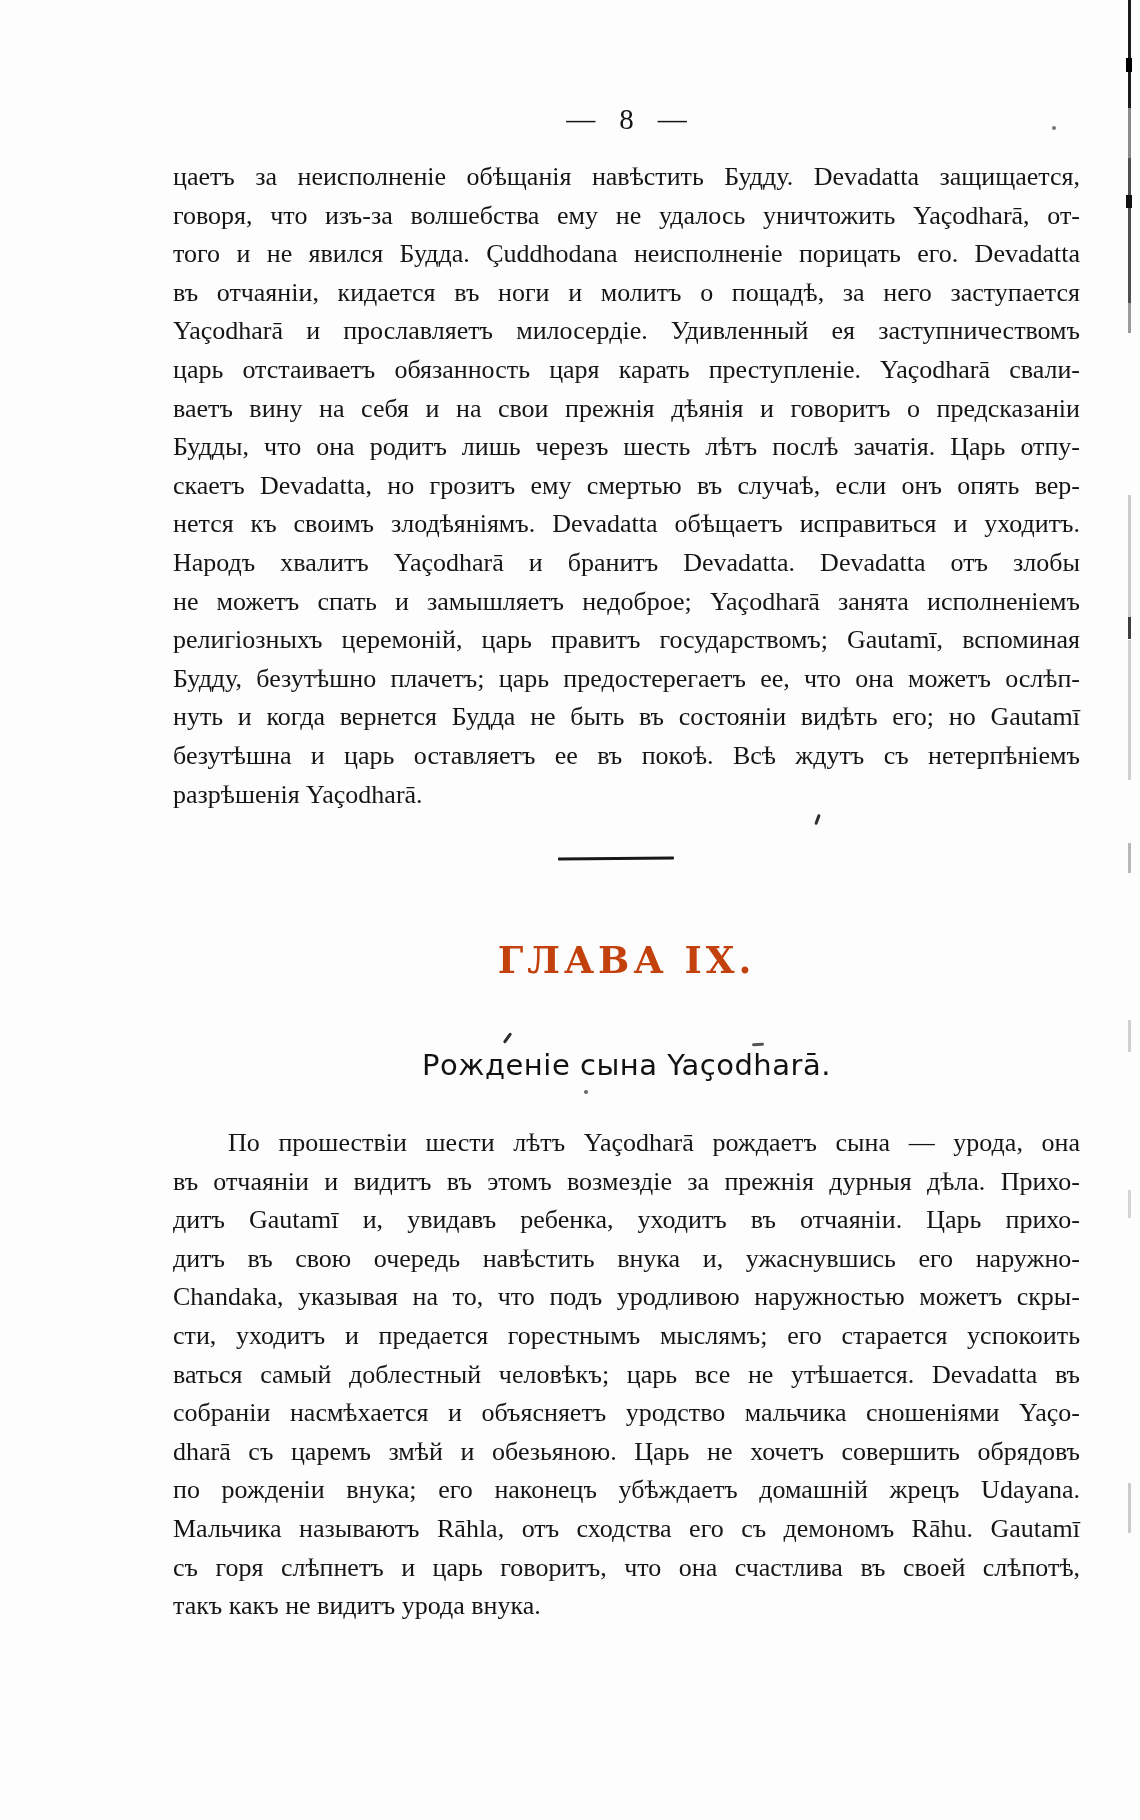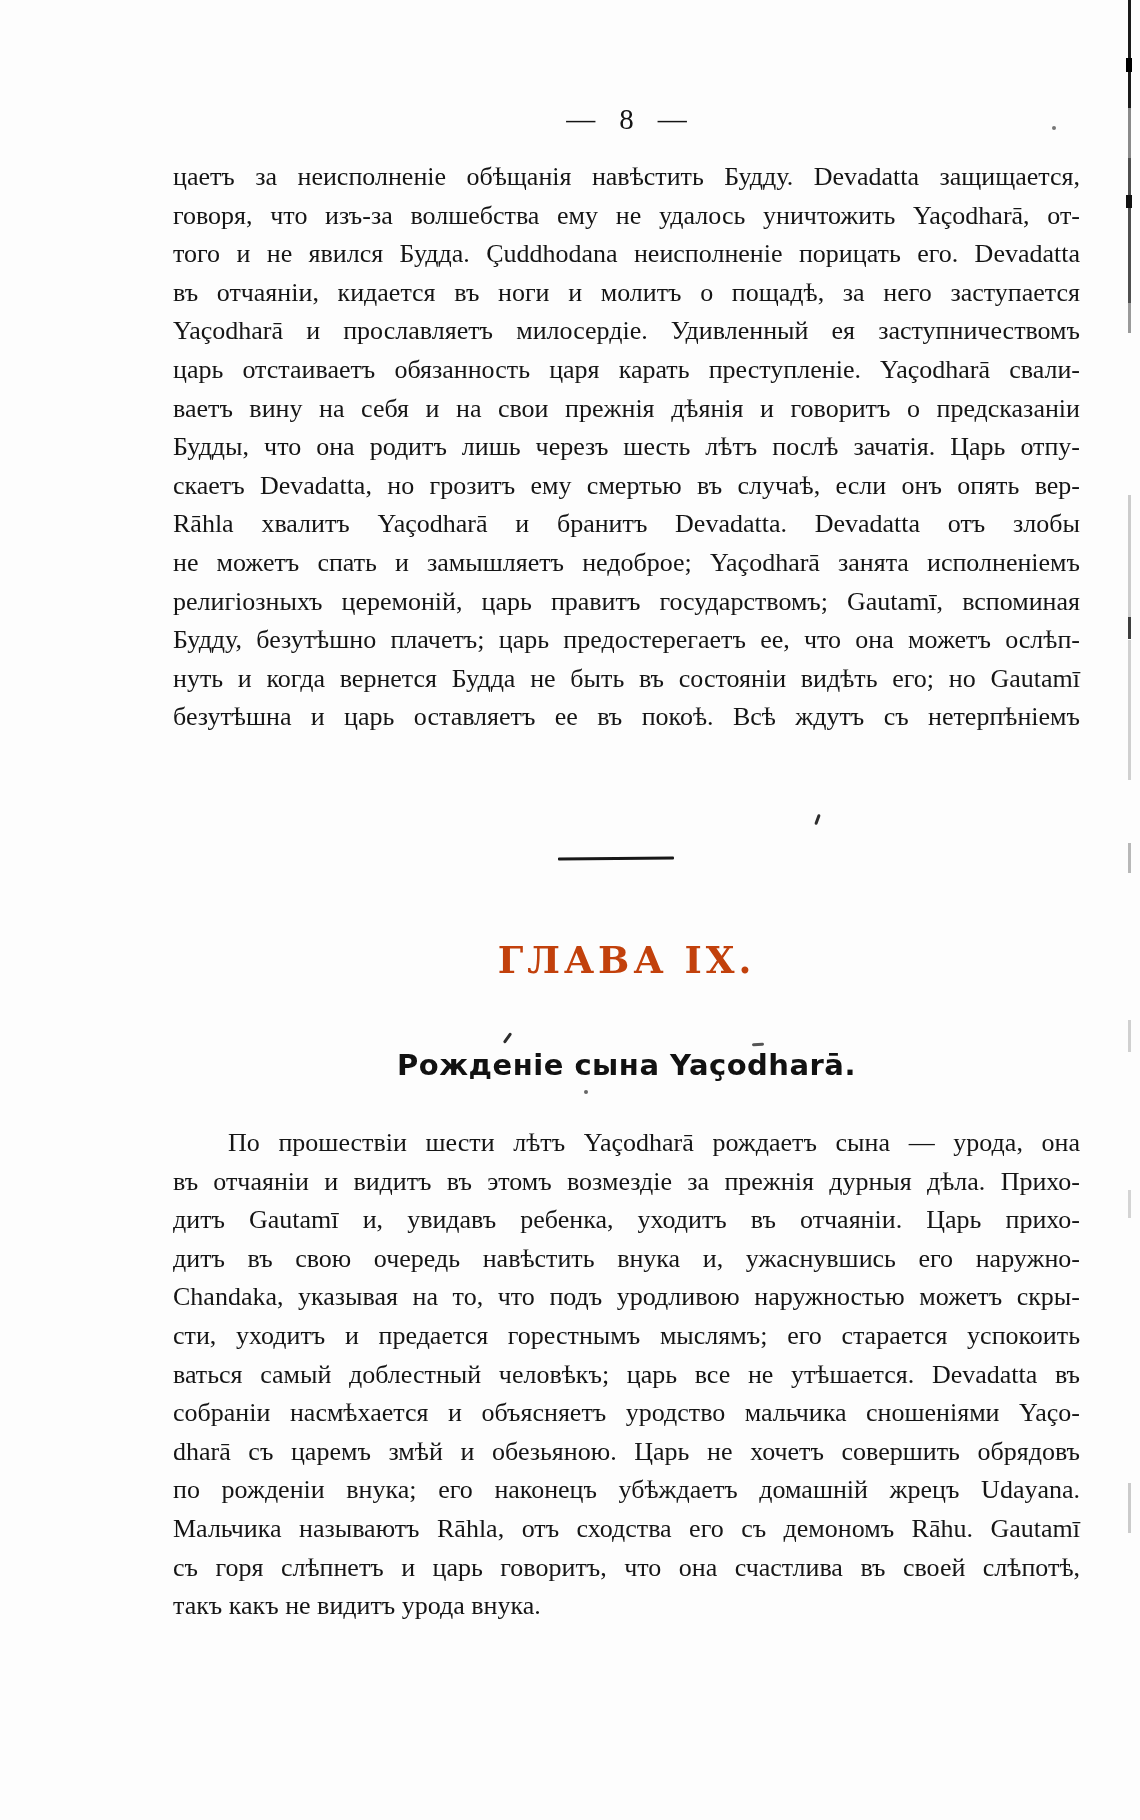--- a/index.html
+++ b/index.html
@@ -77,21 +77,21 @@
     color: #c2410c;
   }
   .chapter-subtitle {
     position: absolute;
     top: 1048px;
     left: 173px;
     width: 907px;
     margin: 0;
     text-align: center;
     font-family: "DejaVu Sans", sans-serif;
-    font-weight: bold;
+    font-weight: normal;
     font-size: 29px;
     letter-spacing: 0.5px;
     color: #121212;
   }
 
   
   .edge-seg {
     position: absolute;
     width: 3px;
     left: 1128px;
@@ -111,26 +111,28 @@
   <div class="textblock para1">
     <div class="jline">цаетъ за неисполненіе обѣщанія навѣстить Будду. Devadatta защищается,</div>
     <div class="jline">говоря, что изъ-за волшебства ему не удалось уничтожить Yaçodharā, от-</div>
     <div class="jline">того и не явился Будда. Çuddhodana неисполненіе порицать его. Devadatta</div>
     <div class="jline">въ отчаяніи, кидается въ ноги и молитъ о пощадѣ, за него заступается</div>
     <div class="jline">Yaçodharā и прославляетъ милосердіе. Удивленный ея заступничествомъ</div>
     <div class="jline">царь отстаиваетъ обязанность царя карать преступленіе. Yaçodharā свали-</div>
     <div class="jline">ваетъ вину на себя и на свои прежнія дѣянія и говоритъ о предсказаніи</div>
     <div class="jline">Будды, что она родитъ лишь черезъ шесть лѣтъ послѣ зачатія. Царь отпу-</div>
     <div class="jline">скаетъ Devadatta, но грозитъ ему смертью въ случаѣ, если онъ опять вер-</div>
-    <div class="jline">Rāhla хвалитъ Yaçodharā и бранитъ Devadatta. Devadatta отъ злобы</div>
+    <div class="jline">нется къ своимъ злодѣяніямъ. Devadatta обѣщаетъ исправиться и уходитъ.</div>
+    <div class="jline">Народъ хвалитъ Yaçodharā и бранитъ Devadatta. Devadatta отъ злобы</div>
     <div class="jline">не можетъ спать и замышляетъ недоброе; Yaçodharā занята исполненіемъ</div>
     <div class="jline">религіозныхъ церемоній, царь правитъ государствомъ; Gautamī, вспоминая</div>
     <div class="jline">Будду, безутѣшно плачетъ; царь предостерегаетъ ее, что она можетъ ослѣп-</div>
     <div class="jline">нуть и когда вернется Будда не быть въ состояніи видѣть его; но Gautamī</div>
     <div class="jline">безутѣшна и царь оставляетъ ее въ покоѣ. Всѣ ждутъ съ нетерпѣніемъ</div>
+    <div class="jline last">разрѣшенія Yaçodharā.</div>
   </div>
 
   <div class="divider"></div>
 
   <h1 class="chapter-heading">ГЛАВА IX.</h1>
 
   <h2 class="chapter-subtitle">Рожденіе сына Yaçodharā.</h2>
 
   <div class="textblock para2">
     <div class="jline indent">По прошествіи шести лѣтъ Yaçodharā рождаетъ сына — урода, она</div>

